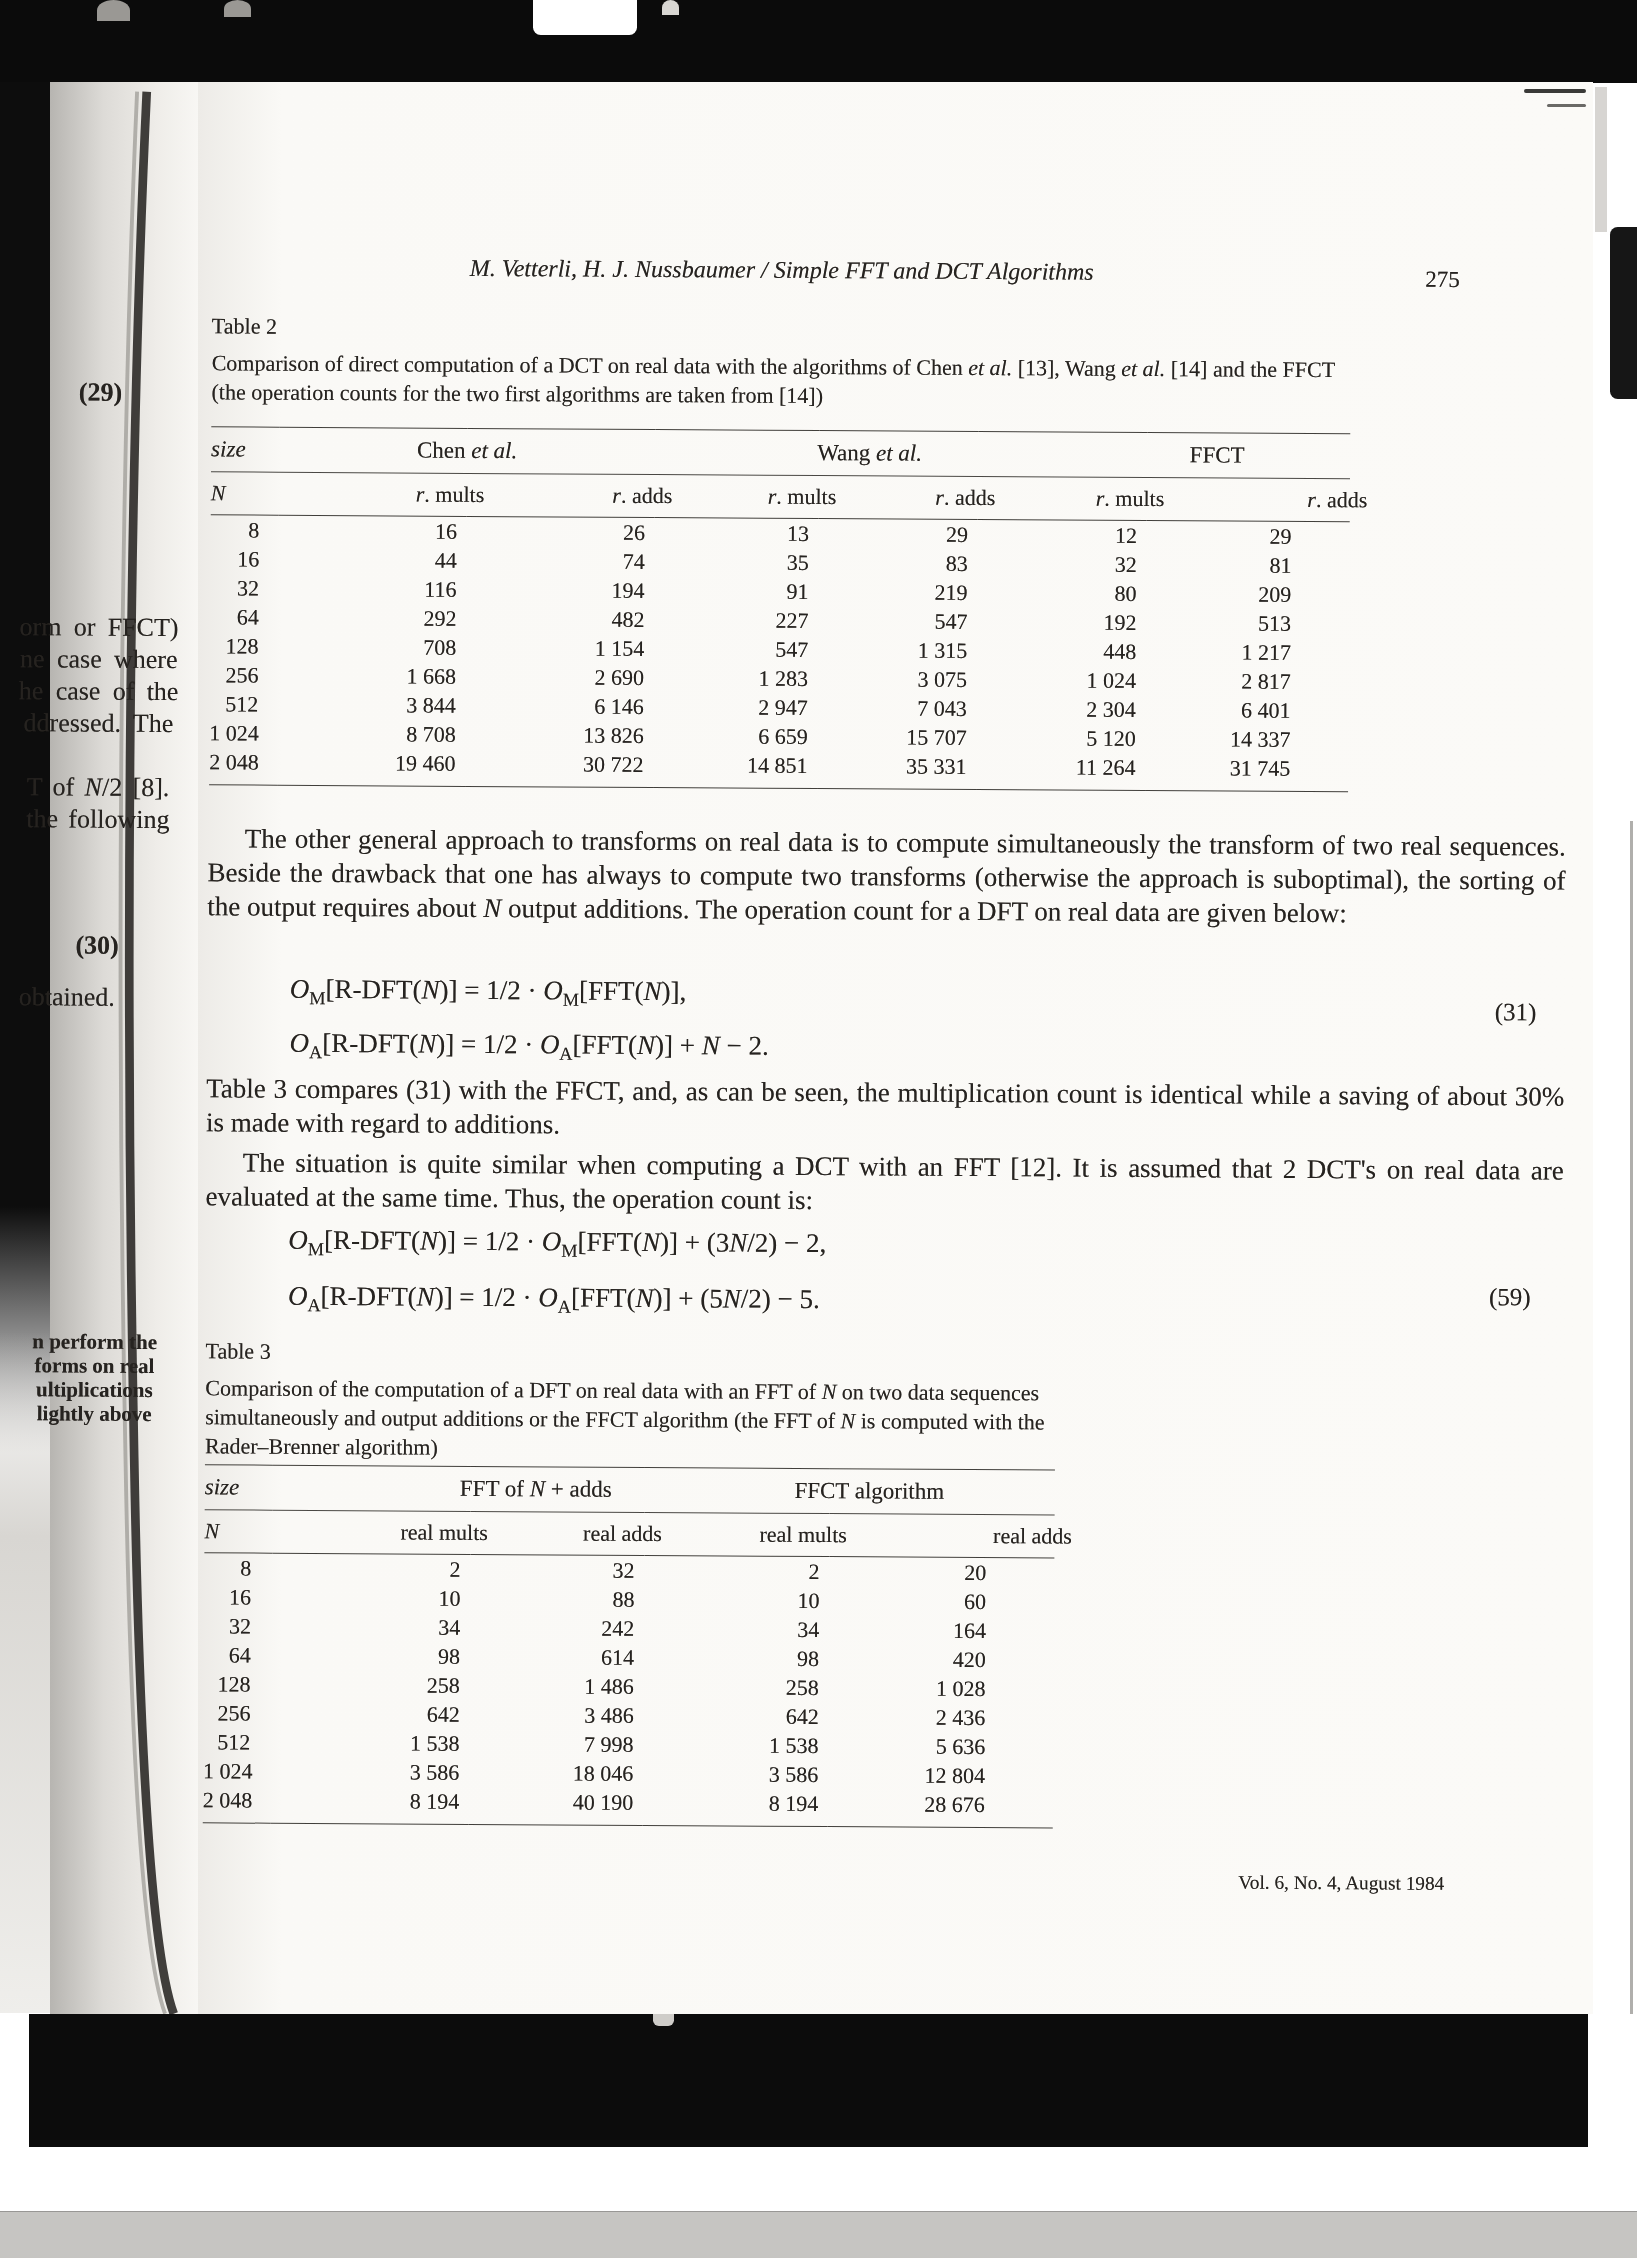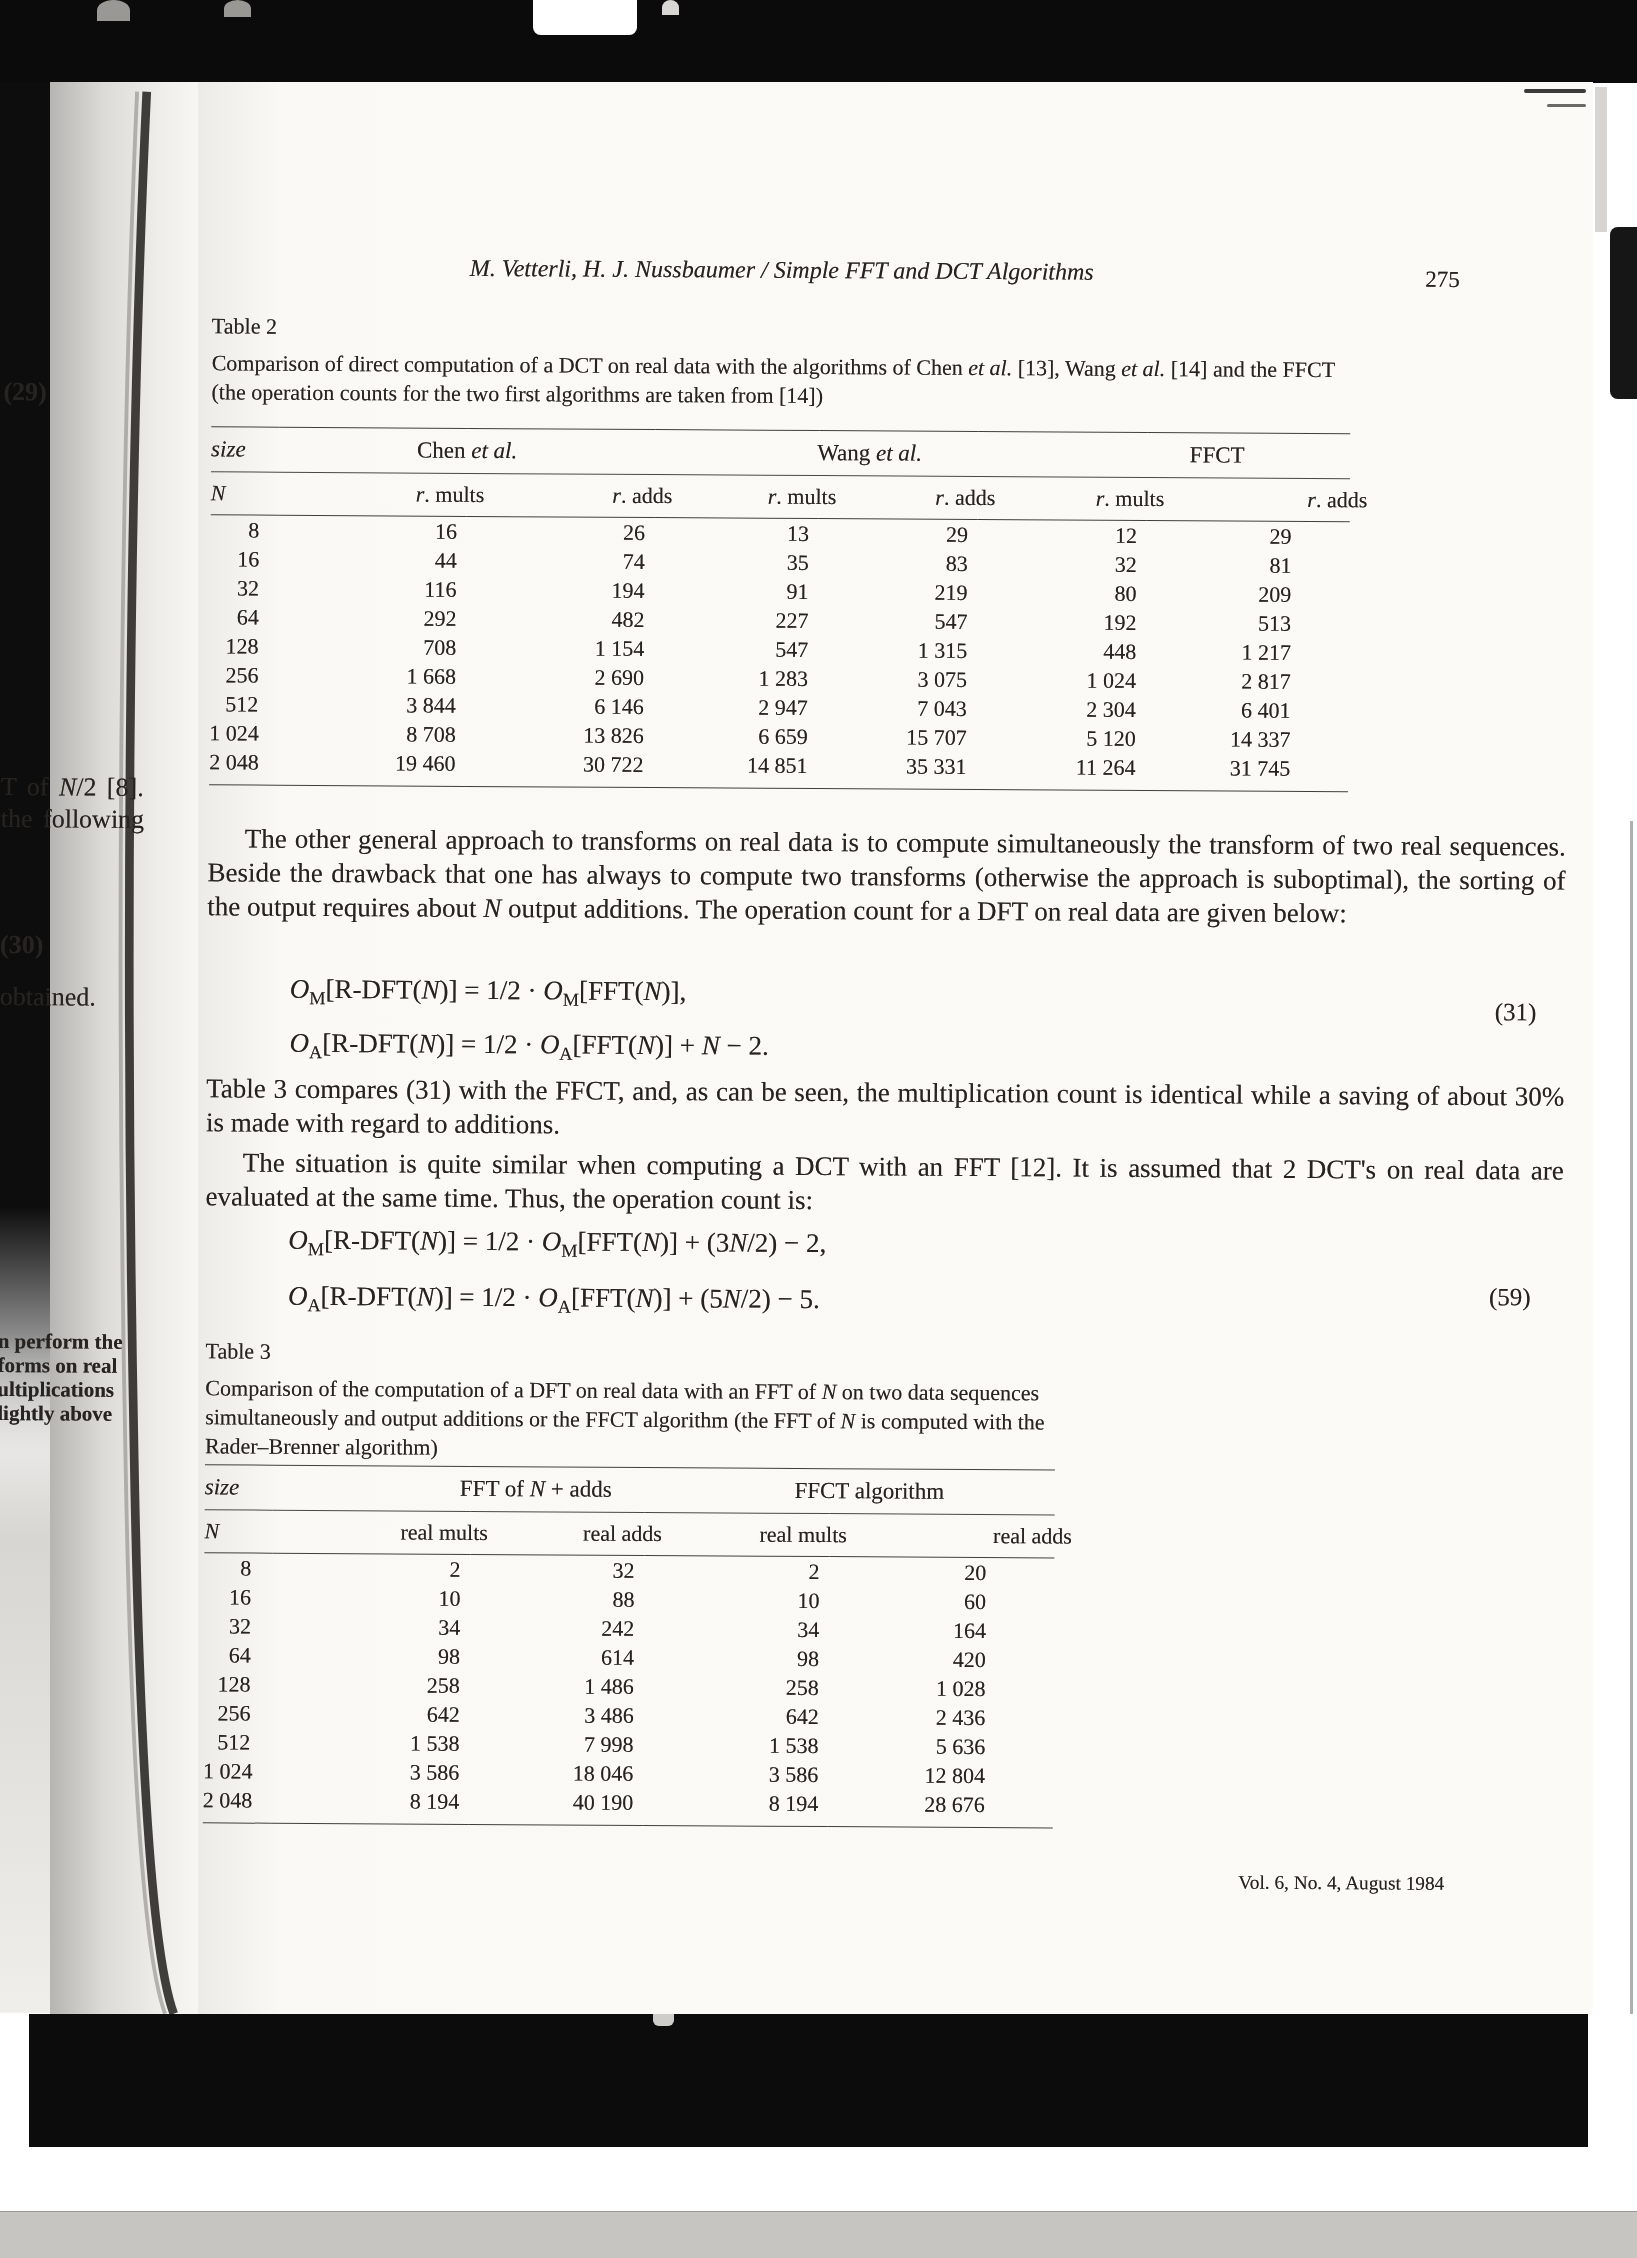--- a/index.html
+++ b/index.html
@@ -74,21 +74,21 @@
 
   .eq{left:290px;font-size:27px;}
   .eq sub{font-size:18.3px;}
   .eqnum{font-size:25px;}
   .eq31a{top:977px;} .eq31b{top:1031px;} .n31{left:1495px;top:994px;}
   .eq32a{top:1228px;} .eq32b{top:1284px;} .n32{left:1491px;top:1279px;}
 
   .footer{left:1244px;top:1869px;font-size:19.3px;}
 
   
-  .frag{font-size:26px;text-align:left;}
+  .frag{font-size:26px;text-align:center;margin-left:16px;}
   .fragbox{left:0;width:162px;}
   .f29{top:382px;font-weight:bold;}
   .ftop{top:616px;line-height:32px;word-spacing:5.8px;}
   .fmid{top:776px;line-height:32px;word-spacing:3.9px;}
   .f30{top:935px;font-weight:bold;}
   .fobt{top:987px;left:0;width:102px;}
   .fbot{top:1334px;line-height:24px;font-size:21px;font-weight:bold;}
 </style>
 </head>
 <body>
@@ -113,20 +113,26 @@
   <div class="abs strip-bottom"></div>
   <div class="abs right-blob"></div>
   <div class="abs right-line"></div>
   <div class="abs right-streak"></div>
   <div class="abs tr-dash1"></div>
   <div class="abs tr-dash2"></div>
 
   <div class="abs content ink">
 
     <div class="abs frag fragbox f29">(29)</div>
+    <div class="abs frag fragbox ftop">
+      <div>orm or FFCT)</div>
+      <div>ne case where</div>
+      <div>he case of the</div>
+      <div>ddressed. The</div>
+    </div>
     <div class="abs frag fragbox fmid">
       <div><span>T of </span><i>N</i><span>/2 [8].</span></div>
       <div>the following</div>
     </div>
     <div class="abs frag fragbox f30">(30)</div>
     <div class="abs frag fobt">obtained.</div>
     <div class="abs frag fragbox fbot">
       <div>n perform the</div>
       <div>forms on real</div>
       <div>ultiplications</div>

